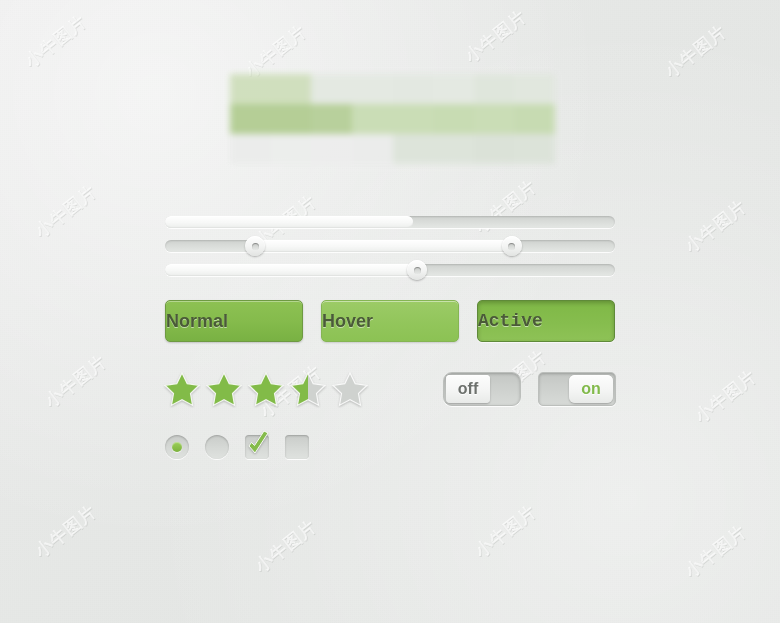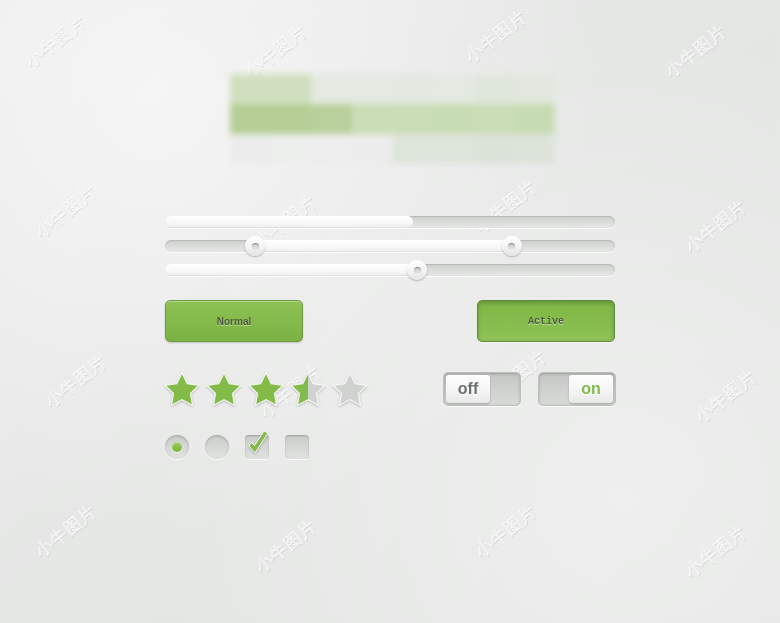--- a/index.html
+++ b/index.html
@@ -90,22 +90,22 @@
   #slider2 { top: 240px; }
   #slider3 { top: 264px; }
 
   
   .btn {
     position: absolute;
     top: 300px;
     width: 138px; height: 42px;
     border-radius: 5px;
     border: 1px solid #6e9a42;
-    display: flex; align-items: center; justify-content: center;
-    font-size: 10px;
+    display: flex; align-items: center; 
+    font-size: 18px;
     font-weight: 700;
     color: #4a5a38;
     text-shadow: 0 1px 0 rgba(255,255,255,.5);
     cursor: pointer;
     user-select: none;
   }
   #btn-normal {
     left: 165px;
     background: linear-gradient(to bottom, #8dc153 0%, #85bb4c 50%, #79b143 100%);
     box-shadow: 0 1px 2px rgba(0,0,0,.18), inset 0 1px 0 rgba(255,255,255,.35);
@@ -148,21 +148,21 @@
   .toggle .knob {
     position: absolute;
     top: 2px; bottom: 2px;
     width: 44px;
     border-radius: 4px;
     background: linear-gradient(to bottom, #fdfdfd 0%, #f4f5f4 55%, #e8eae8 100%);
     box-shadow: 0 1px 2px rgba(0,0,0,.25), inset 0 1px 0 #fff;
     display: flex; align-items: center; justify-content: center;
     font-size: 16px; font-weight: 700;
   }
-  #toggle-off { left: 443px; }
+  #toggle-off { left: 443px; border-radius: 9px; }
   #toggle-off .knob { left: 2px; color: #6d716d; text-shadow: 0 1px 0 rgba(255,255,255,.9); }
   #toggle-on  { left: 538px; }
   #toggle-on  .knob { right: 2px; color: #82ba4b; text-shadow: 0 1px 0 rgba(255,255,255,.9); }
 
   
   #choice-row {
     position: absolute;
     left: 165px; top: 435px;
     display: flex; align-items: center; gap: 16px;
   }
@@ -255,20 +255,23 @@
     <div class="knob" id="s2k2" style="left: 77%;"></div>
   </div>
   <div class="slider" id="slider3">
     <div class="fill" style="width: 56%;"></div>
     <div class="knob" id="s3k1" style="left: 56%;"></div>
   </div>
 
   <div class="btn" id="btn-normal">
     <span>Normal</span>
   </div>
+  <div class="btn" id="btn-hover">
+    <span>Hover</span>
+  </div>
   <div class="btn" id="btn-active">
     <span>Active</span>
   </div>
 
   <div id="stars">
       <div class="star">
         <svg viewBox="0 0 38 38" xmlns="http://www.w3.org/2000/svg">
           <defs>
             <linearGradient id="g0" x1="0" y1="0" x2="1" y2="0">
               <stop offset="50%" stop-color="#82bb48"></stop>
@@ -323,21 +326,21 @@
         </svg>
       </div>
     </div>
 
   <div class="toggle" id="toggle-off">
     <div class="knob" style="color: rgb(109, 113, 109);">
       <span>off</span>
     </div>
   </div>
   <div class="toggle" id="toggle-on">
-    <div class="knob" style="color: rgb(130, 186, 75);">
+    <div class="knob" style="color: rgb(130, 186, 75); border-radius: 6px;">
       <span>on</span>
     </div>
   </div>
 
   <div id="choice-row">
       <div class="radio on"></div>
       <div class="radio"></div>
       <div class="checkbox">
         <span class="tick"><svg width="30" height="32" viewBox="0 0 30 32" xmlns="http://www.w3.org/2000/svg">
             <path d="M6 17 L12 24 L25 4 L21 2 L11.5 16.5 L8.5 13.5 Z" fill="#85bb4c" stroke="rgba(255,255,255,0.9)" stroke-width="1" style="filter:drop-shadow(0 1px 1px rgba(0,0,0,0.25))"></path>

